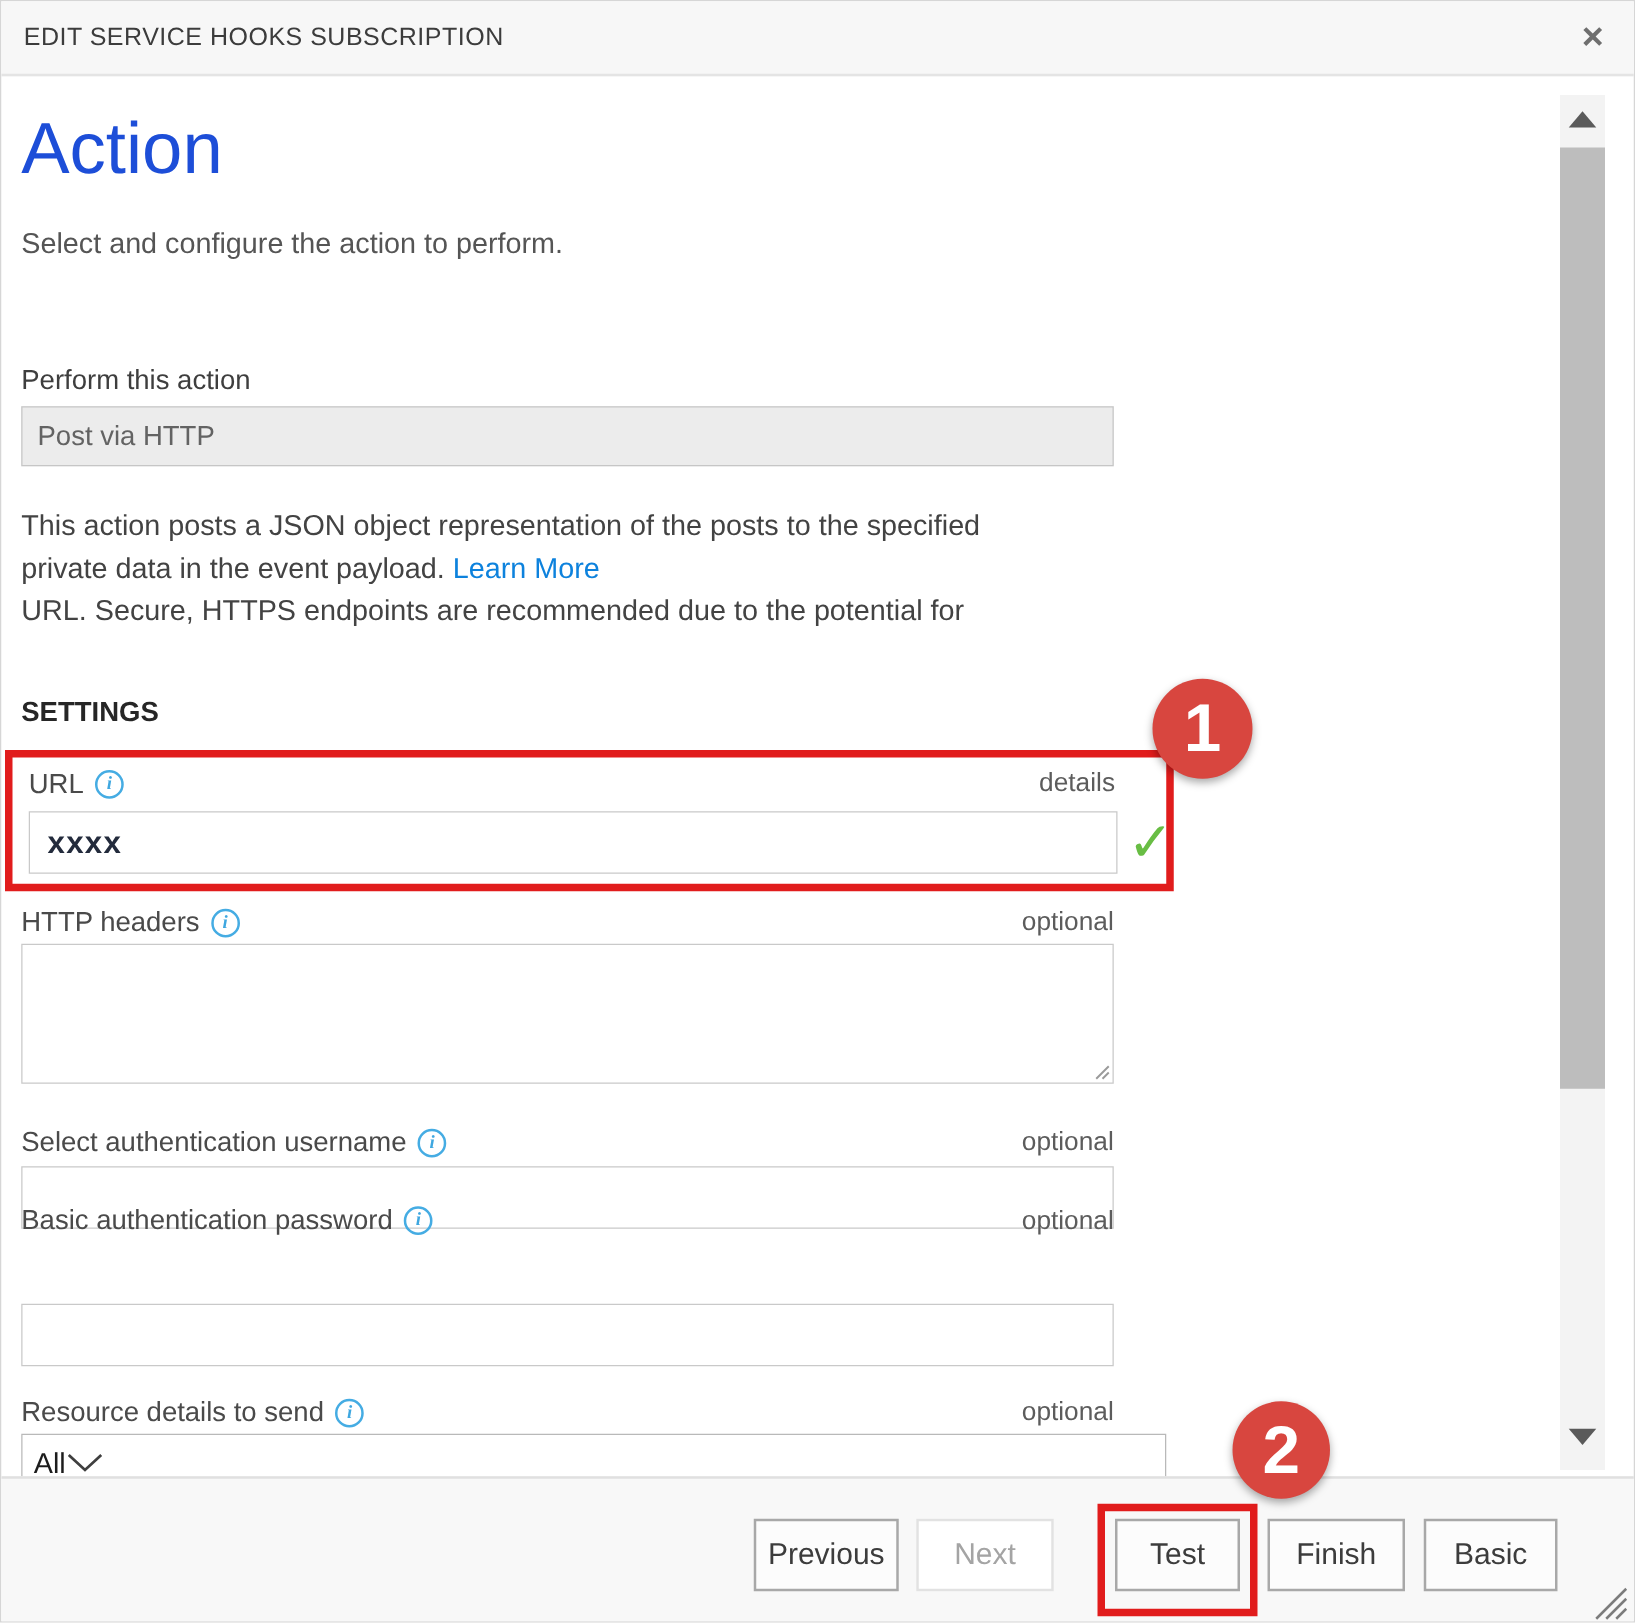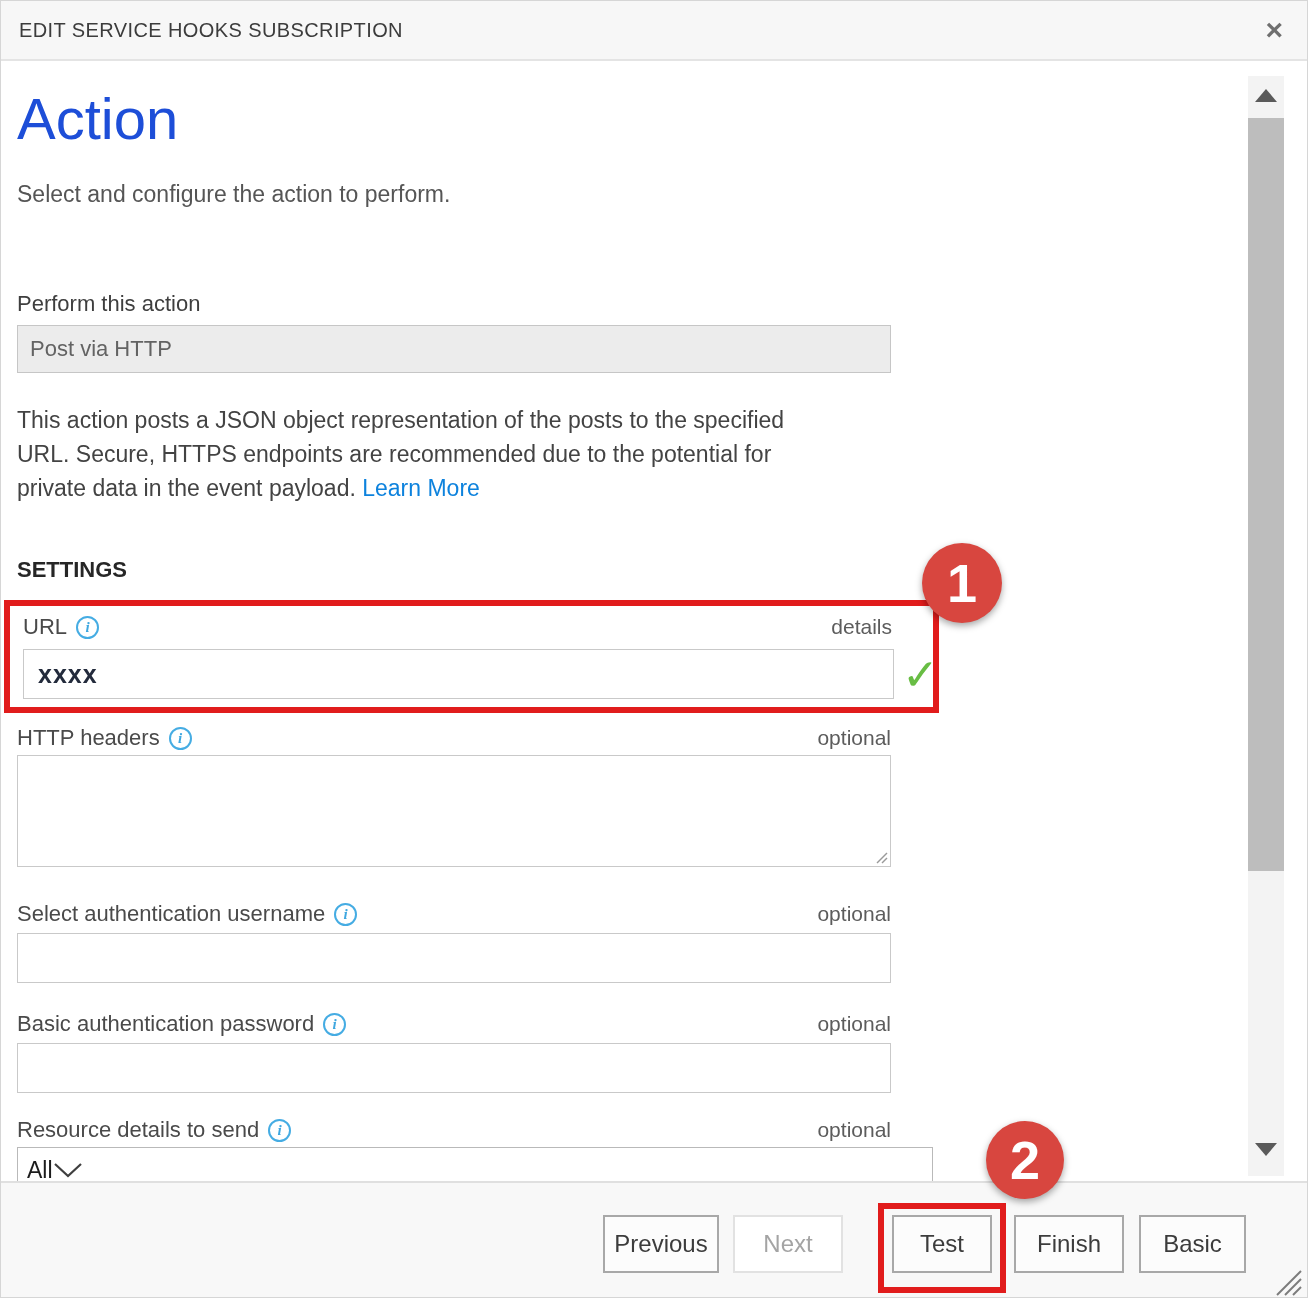--- a/index.html
+++ b/index.html
@@ -114,23 +114,23 @@
 </div>
 
 <div class="h-action">Action</div>
 <div class="subtitle">Select and configure the action to perform.</div>
 
 <div class="perform-label">Perform this action</div>
 <input class="perform-input" type="text" disabled="" value="Post via HTTP" style="">
 
 <div class="description">
   <span class="dline">This action posts a JSON object representation of the posts to the specified</span>
-  <span class="dline">URL. Secure, HTTPS endpoints are recommended due to the potential for</span>
   <span class="dline"><span>private data in the event payload.</span>
     <span class="link">Learn More</span></span>
+  <span class="dline">URL. Secure, HTTPS endpoints are recommended due to the potential for</span>
 </div>
 
 <div class="settings-heading">SETTINGS</div>
 
 <div class="field-row" style="left:22px; top:613px; width:869px;">
   <span class="field-label">
     <span>URL</span>
     <span class="info-icon">i</span>
   </span>
   <span class="req">details</span>
@@ -153,21 +153,21 @@
 
 <div class="field-row" style="left:16px; top:900px; width:874px;">
   <span class="field-label">
     <span>Select authentication username</span>
     <span class="info-icon">i</span>
   </span>
   <span class="req">optional</span>
 </div>
 <input class="txt-input" style="left: 16px; top: 932px; width: 874px; height: 50px;" type="text" value="">
 
-<div class="field-row" style="left:16px; top:1010px; width:874px;">
+<div class="field-row" style="left:16px; top:962px; width:874px;align-items:flex-end;">
   <span class="field-label">
     <span>Basic authentication password</span>
     <span class="info-icon">i</span>
   </span>
   <span class="req">optional</span>
 </div>
 <input class="txt-input" style="left: 16px; top: 1042px; width: 874px; height: 50px;" type="text" value="">
 
 <div class="field-row" style="left:16px; top:1116px; width:874px;">
   <span class="field-label">

